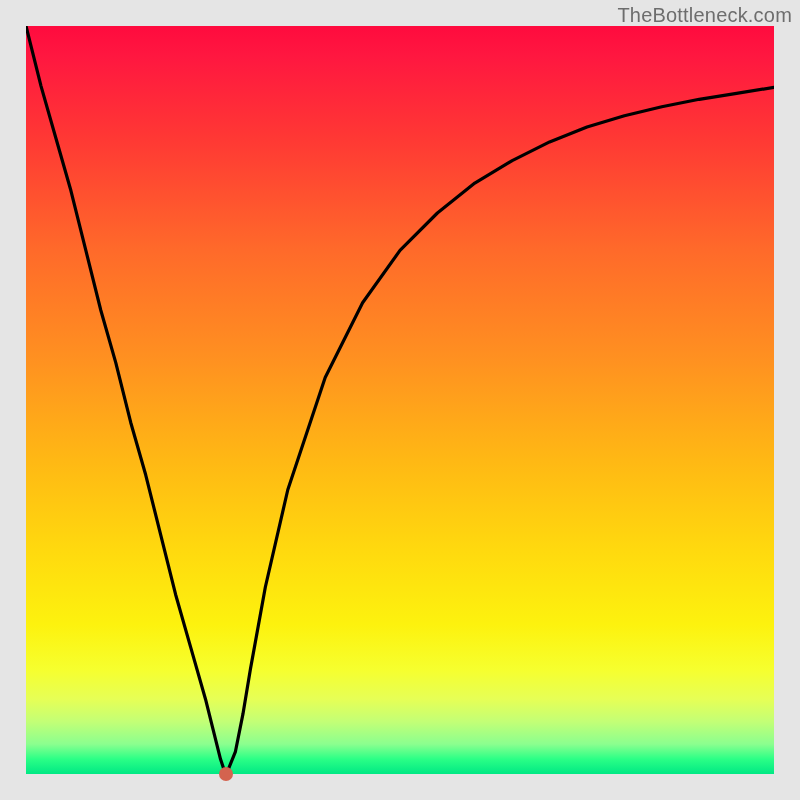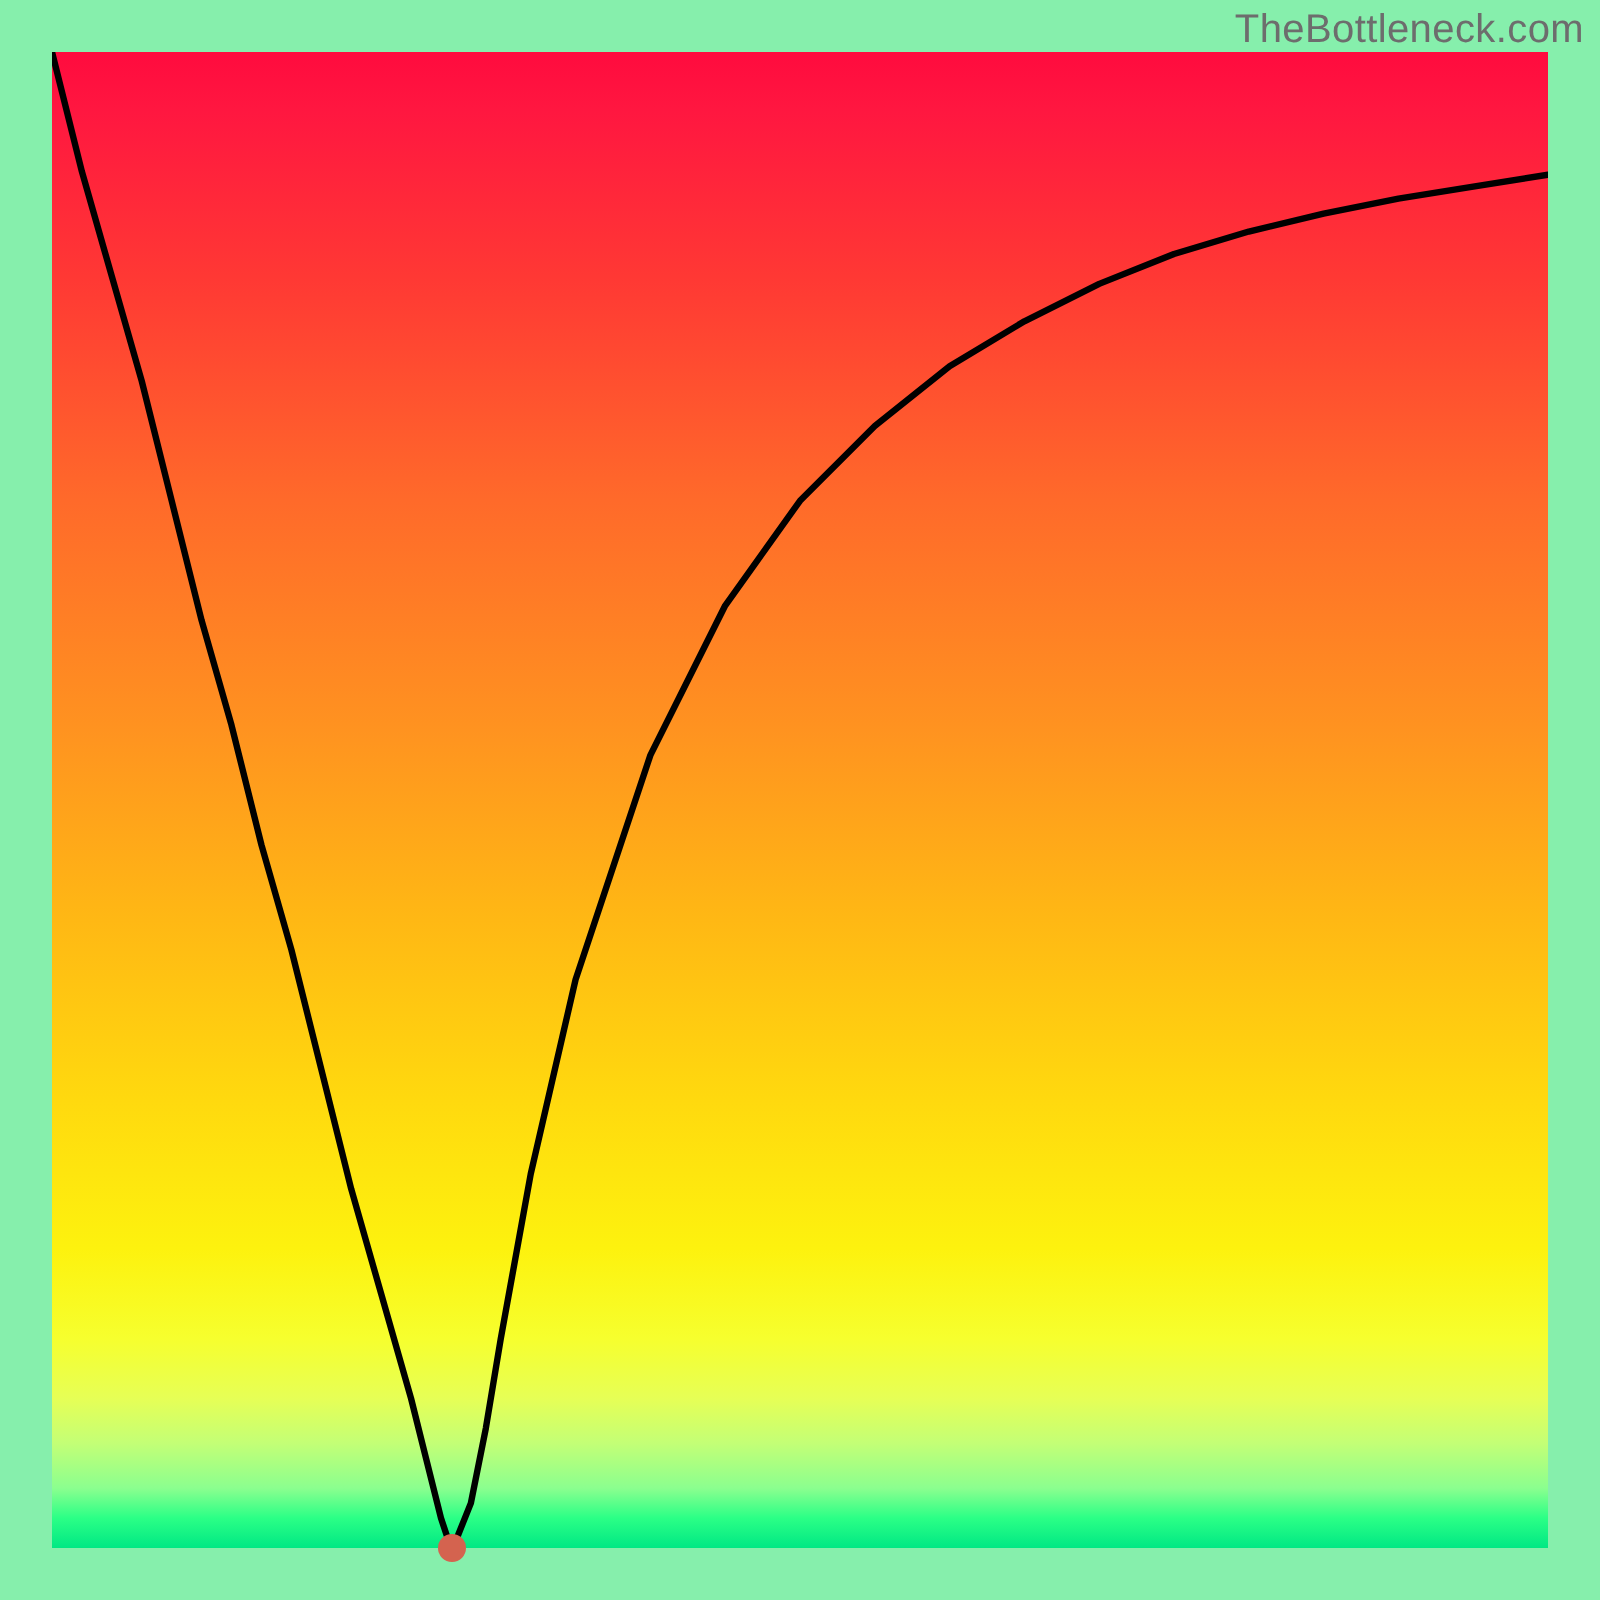--- a/index.html
+++ b/index.html
@@ -8,21 +8,21 @@
     width: 800px;
     height: 800px;
     background: #000;
     overflow: hidden;
     font-family: Arial, Helvetica, sans-serif;
   }
   .frame {
     position: absolute;
     left: 0; top: 0;
     width: 800px; height: 800px;
-    background: #86efac;
+    background: #e5e5e5;
   }
   .plot {
     position: absolute;
     left: 26px;
     top: 26px;
     width: 748px;
     height: 748px;
     
     background: linear-gradient(to bottom,
       #ff0b3e 0%,

